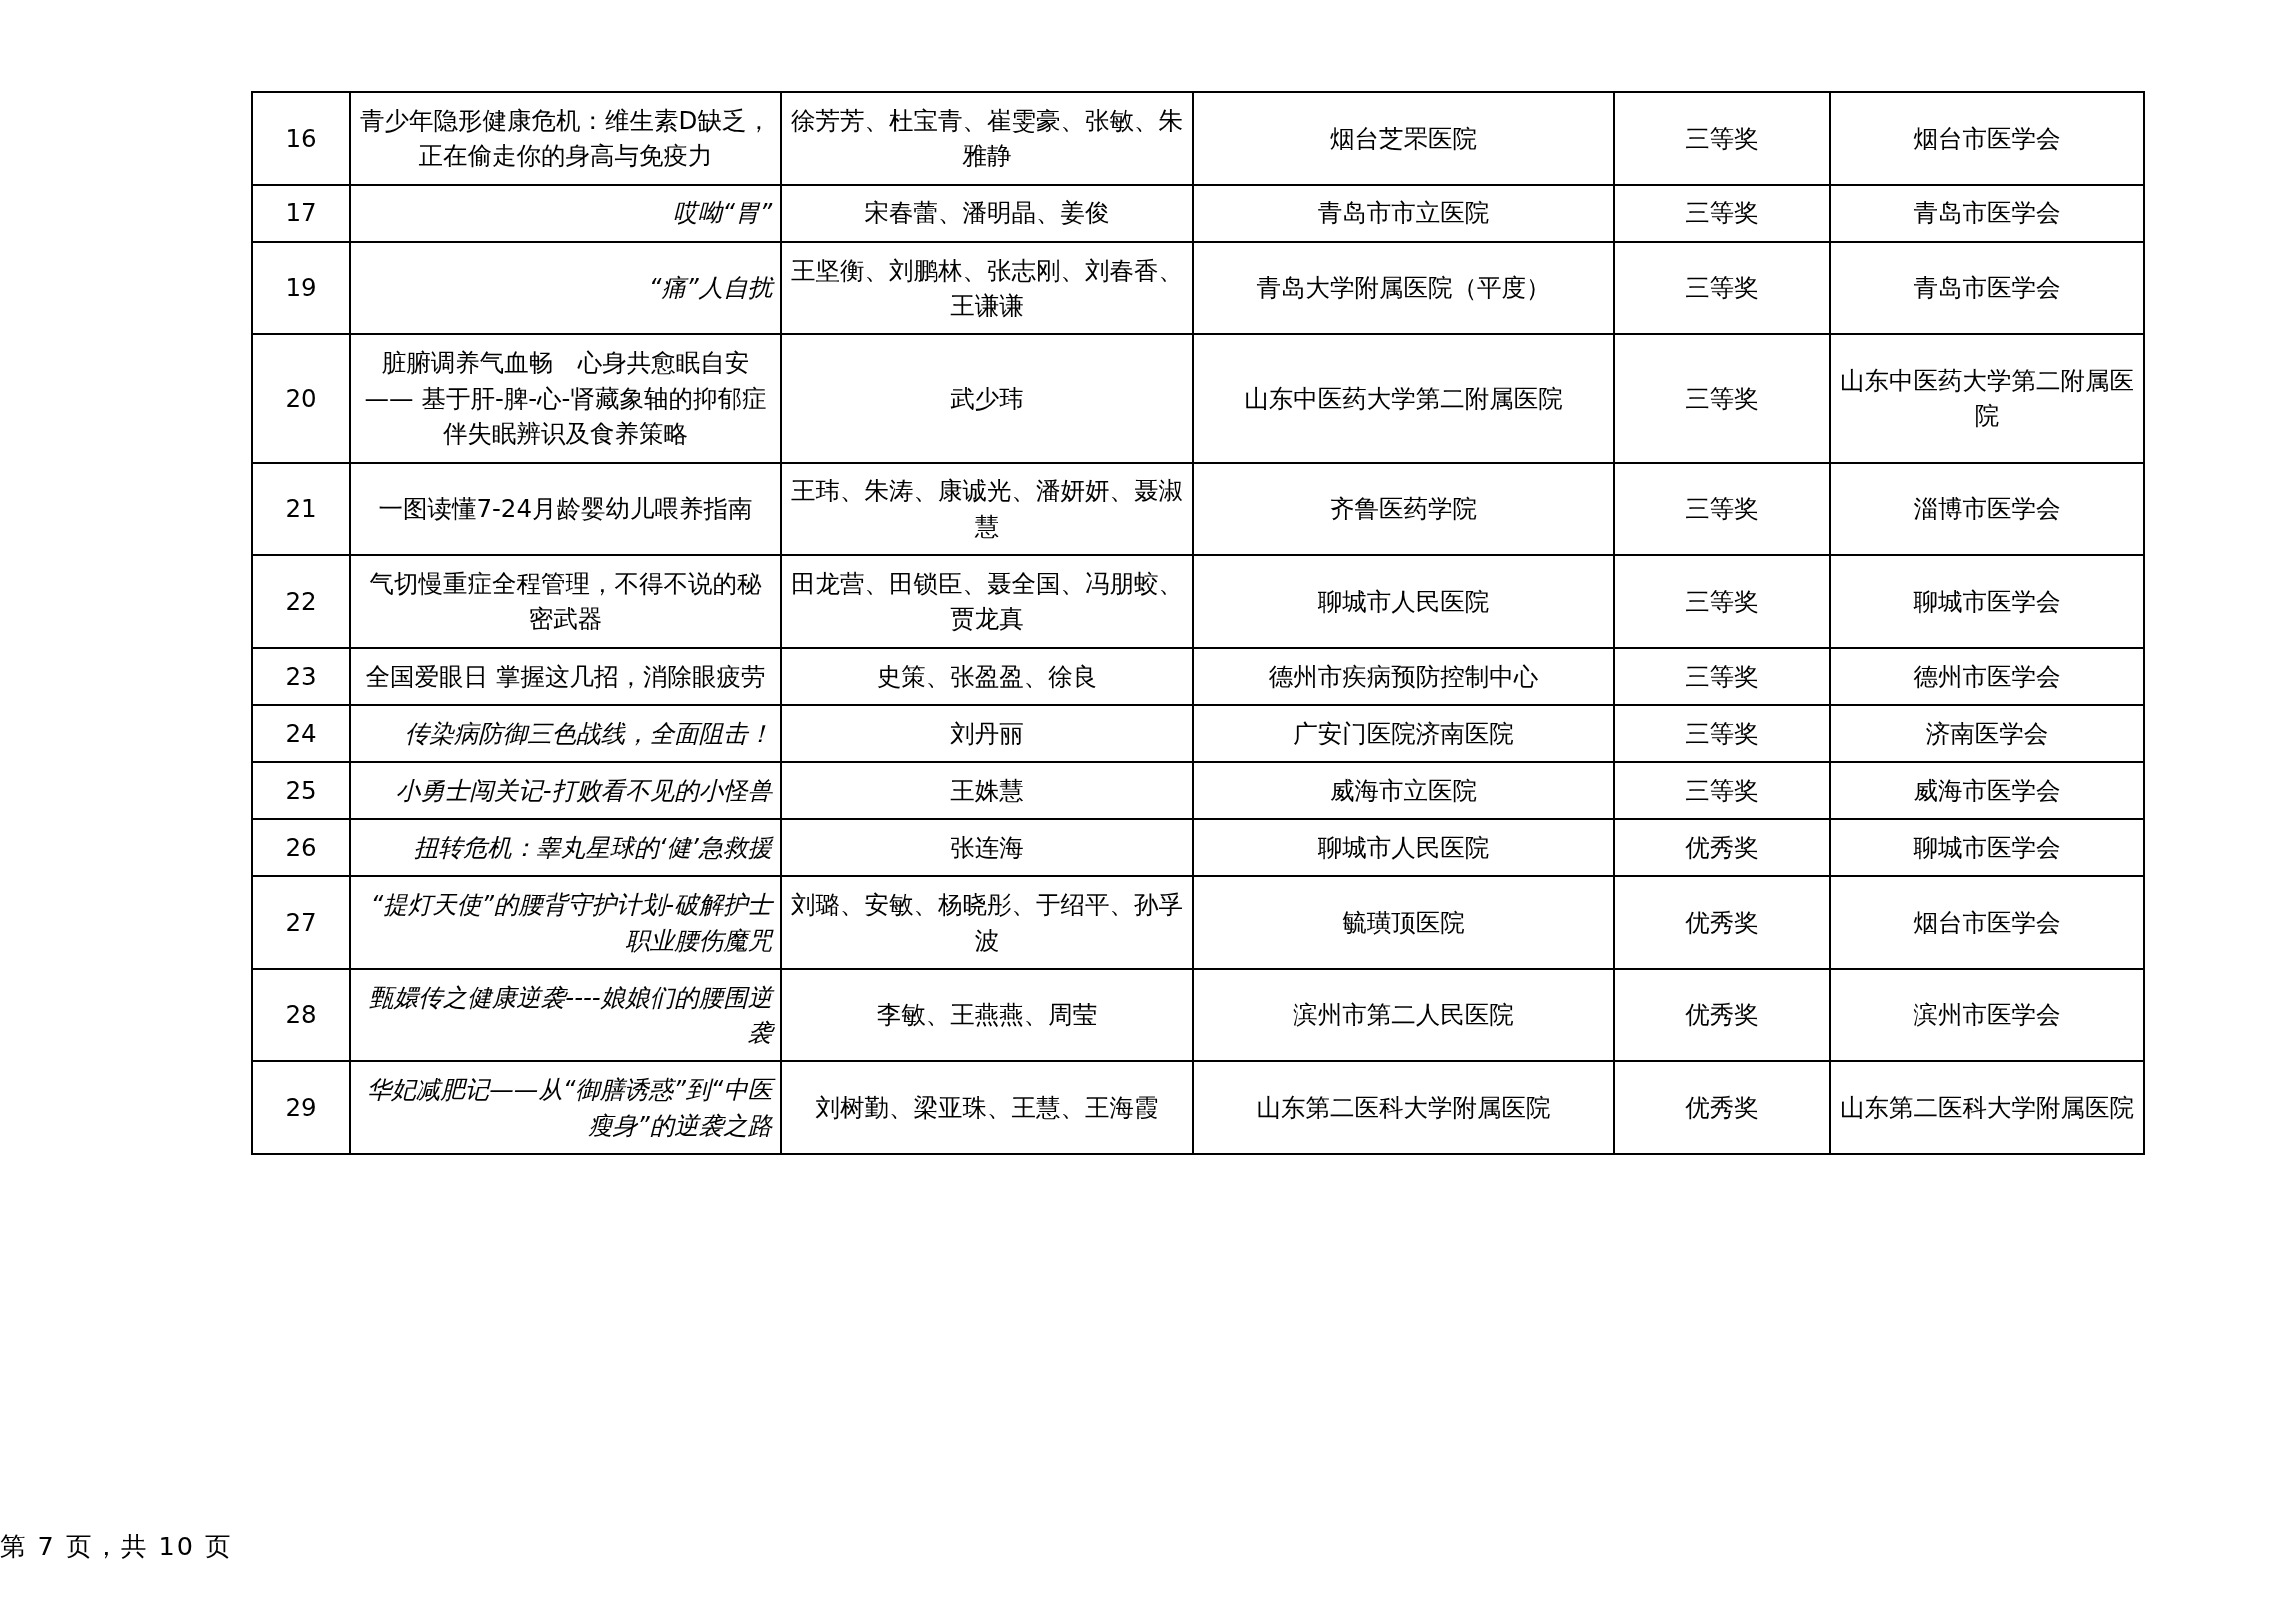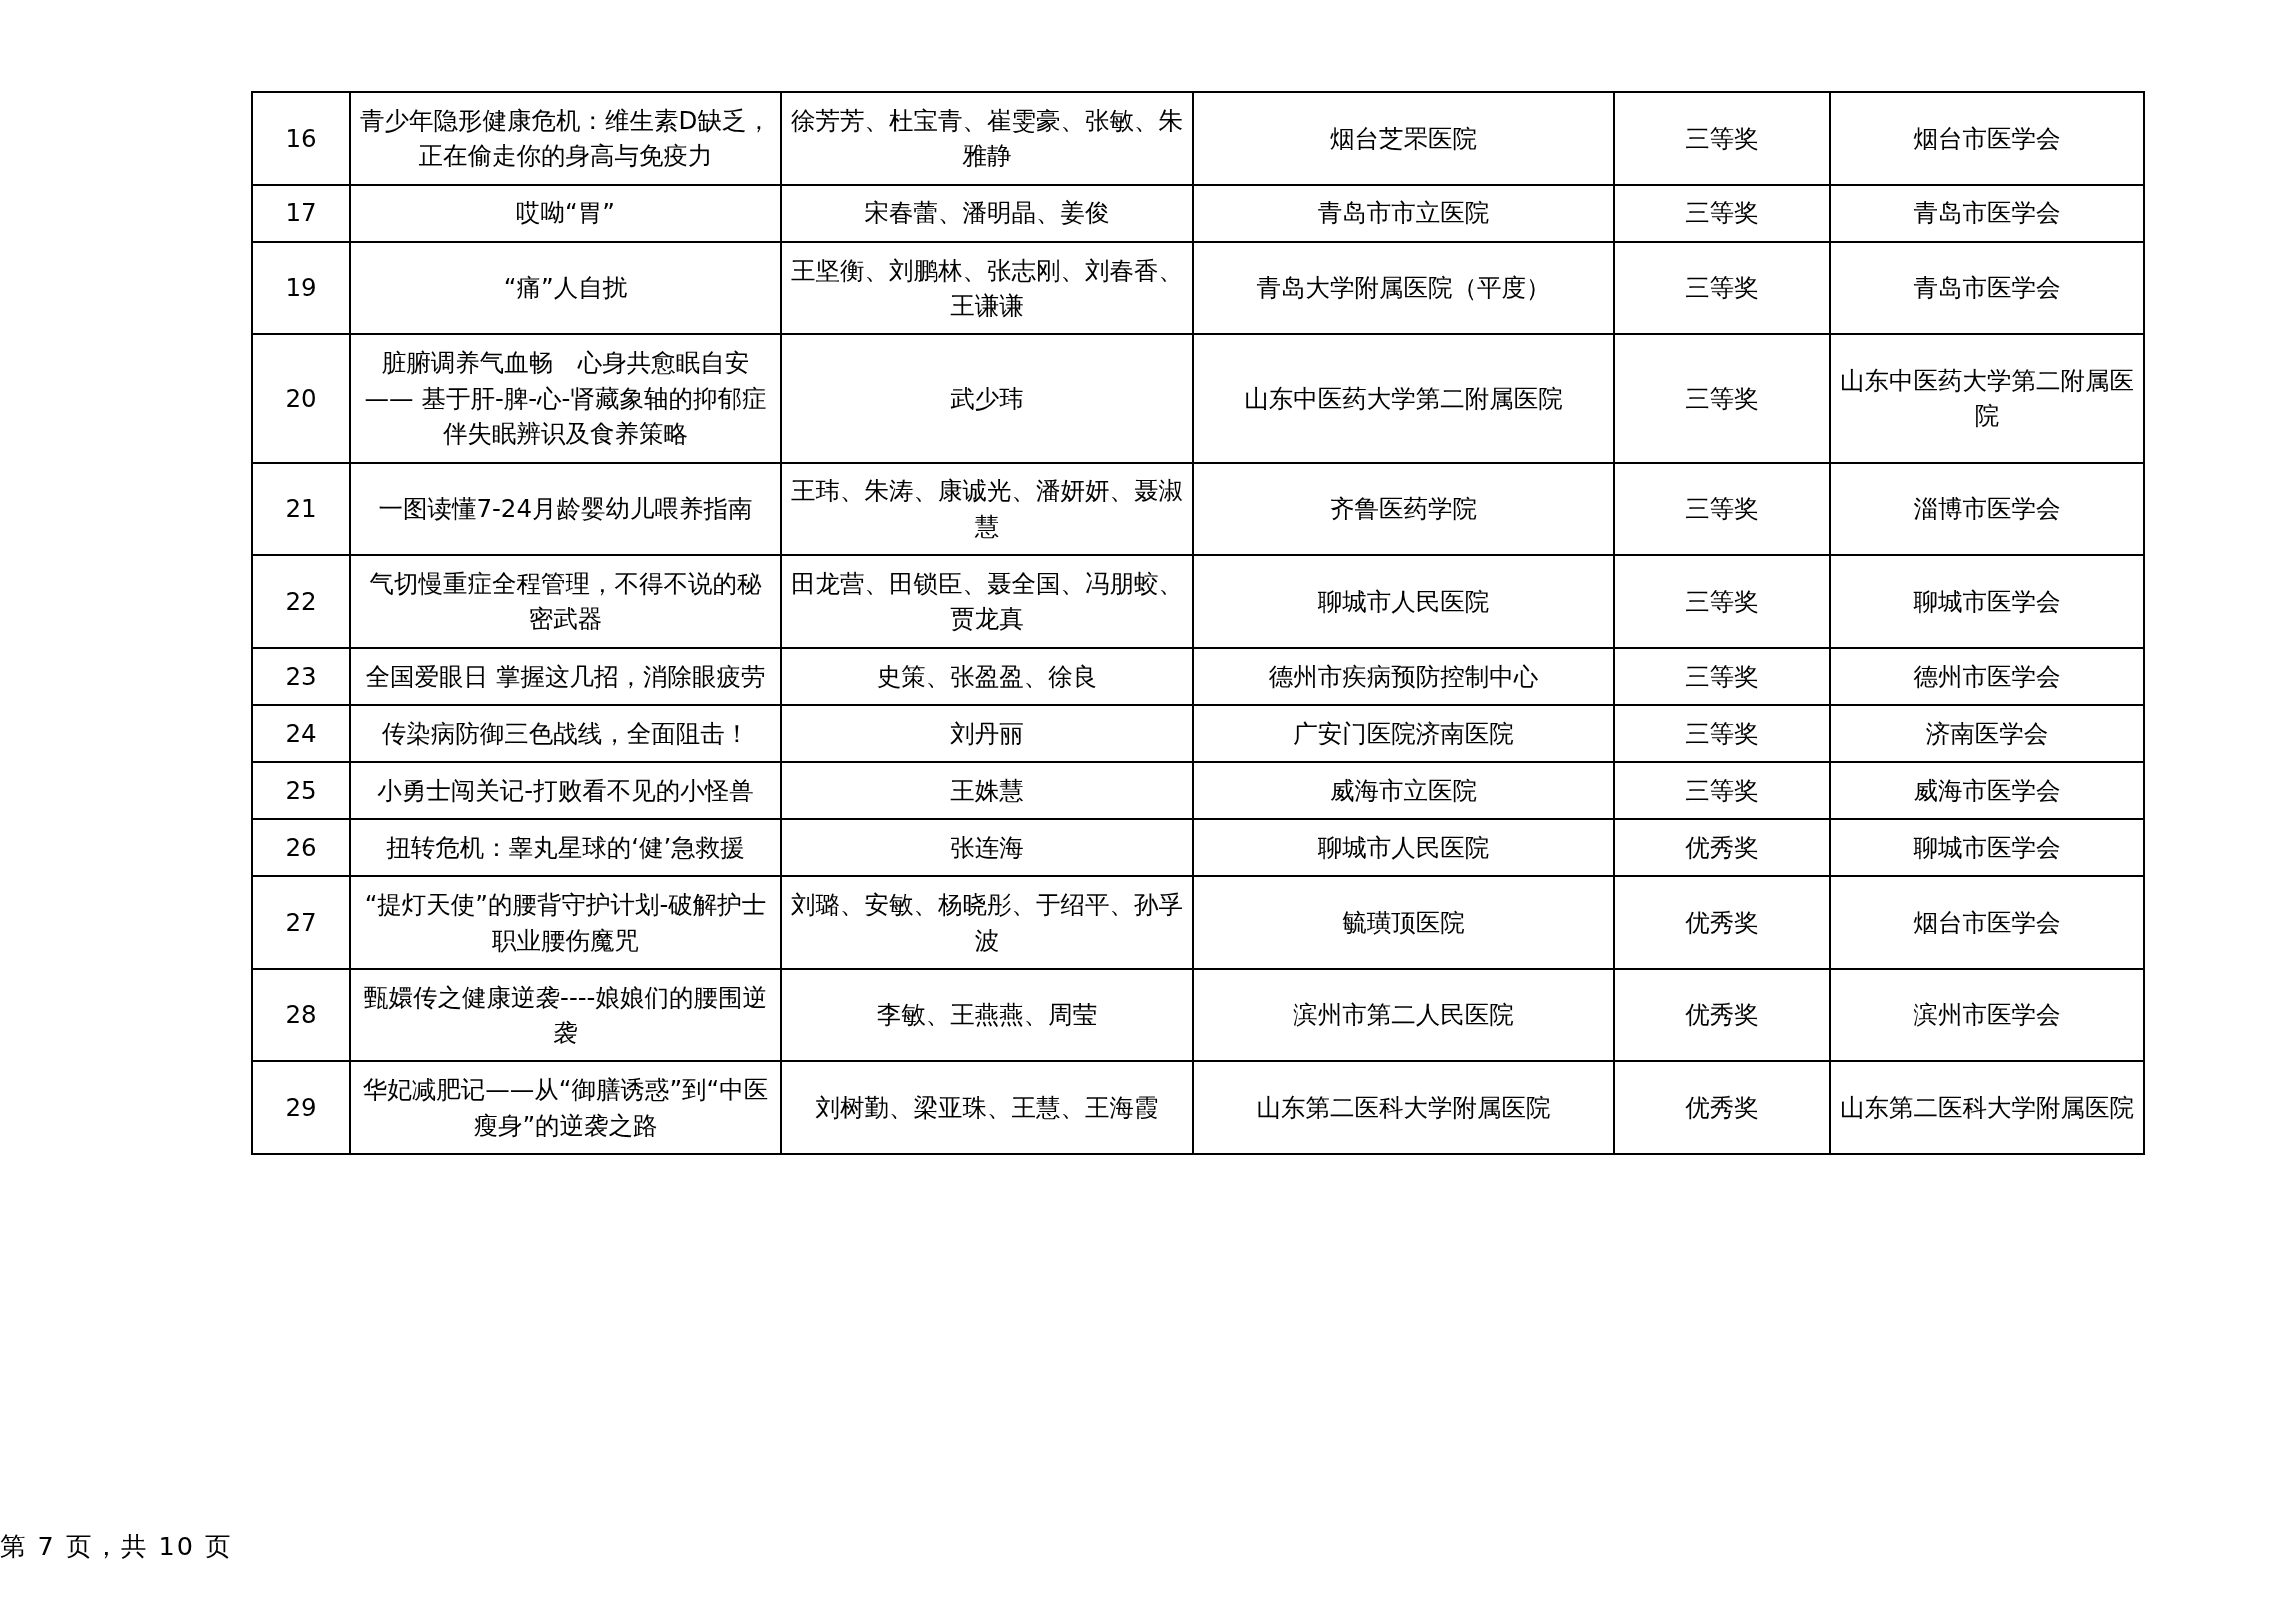--- a/index.html
+++ b/index.html
@@ -45,21 +45,22 @@
   .col-org   { width: 421px; }
   .col-award { width: 216px; }
   .col-rec   { width: 314px; }
 
   .title-cell {
     text-align: left;
     padding-left: 13.7px;
     padding-right: 13.7px;
   }
   .title-cell.center {
-    text-align: center;
+    text-align: right;
+    font-style: italic;
   }
   .auth-cell {
     text-align: center;
     padding-left: 11.8px;
     padding-right: 11.8px;
   }
 
   .footer {
     position: absolute;
     left: 0;

